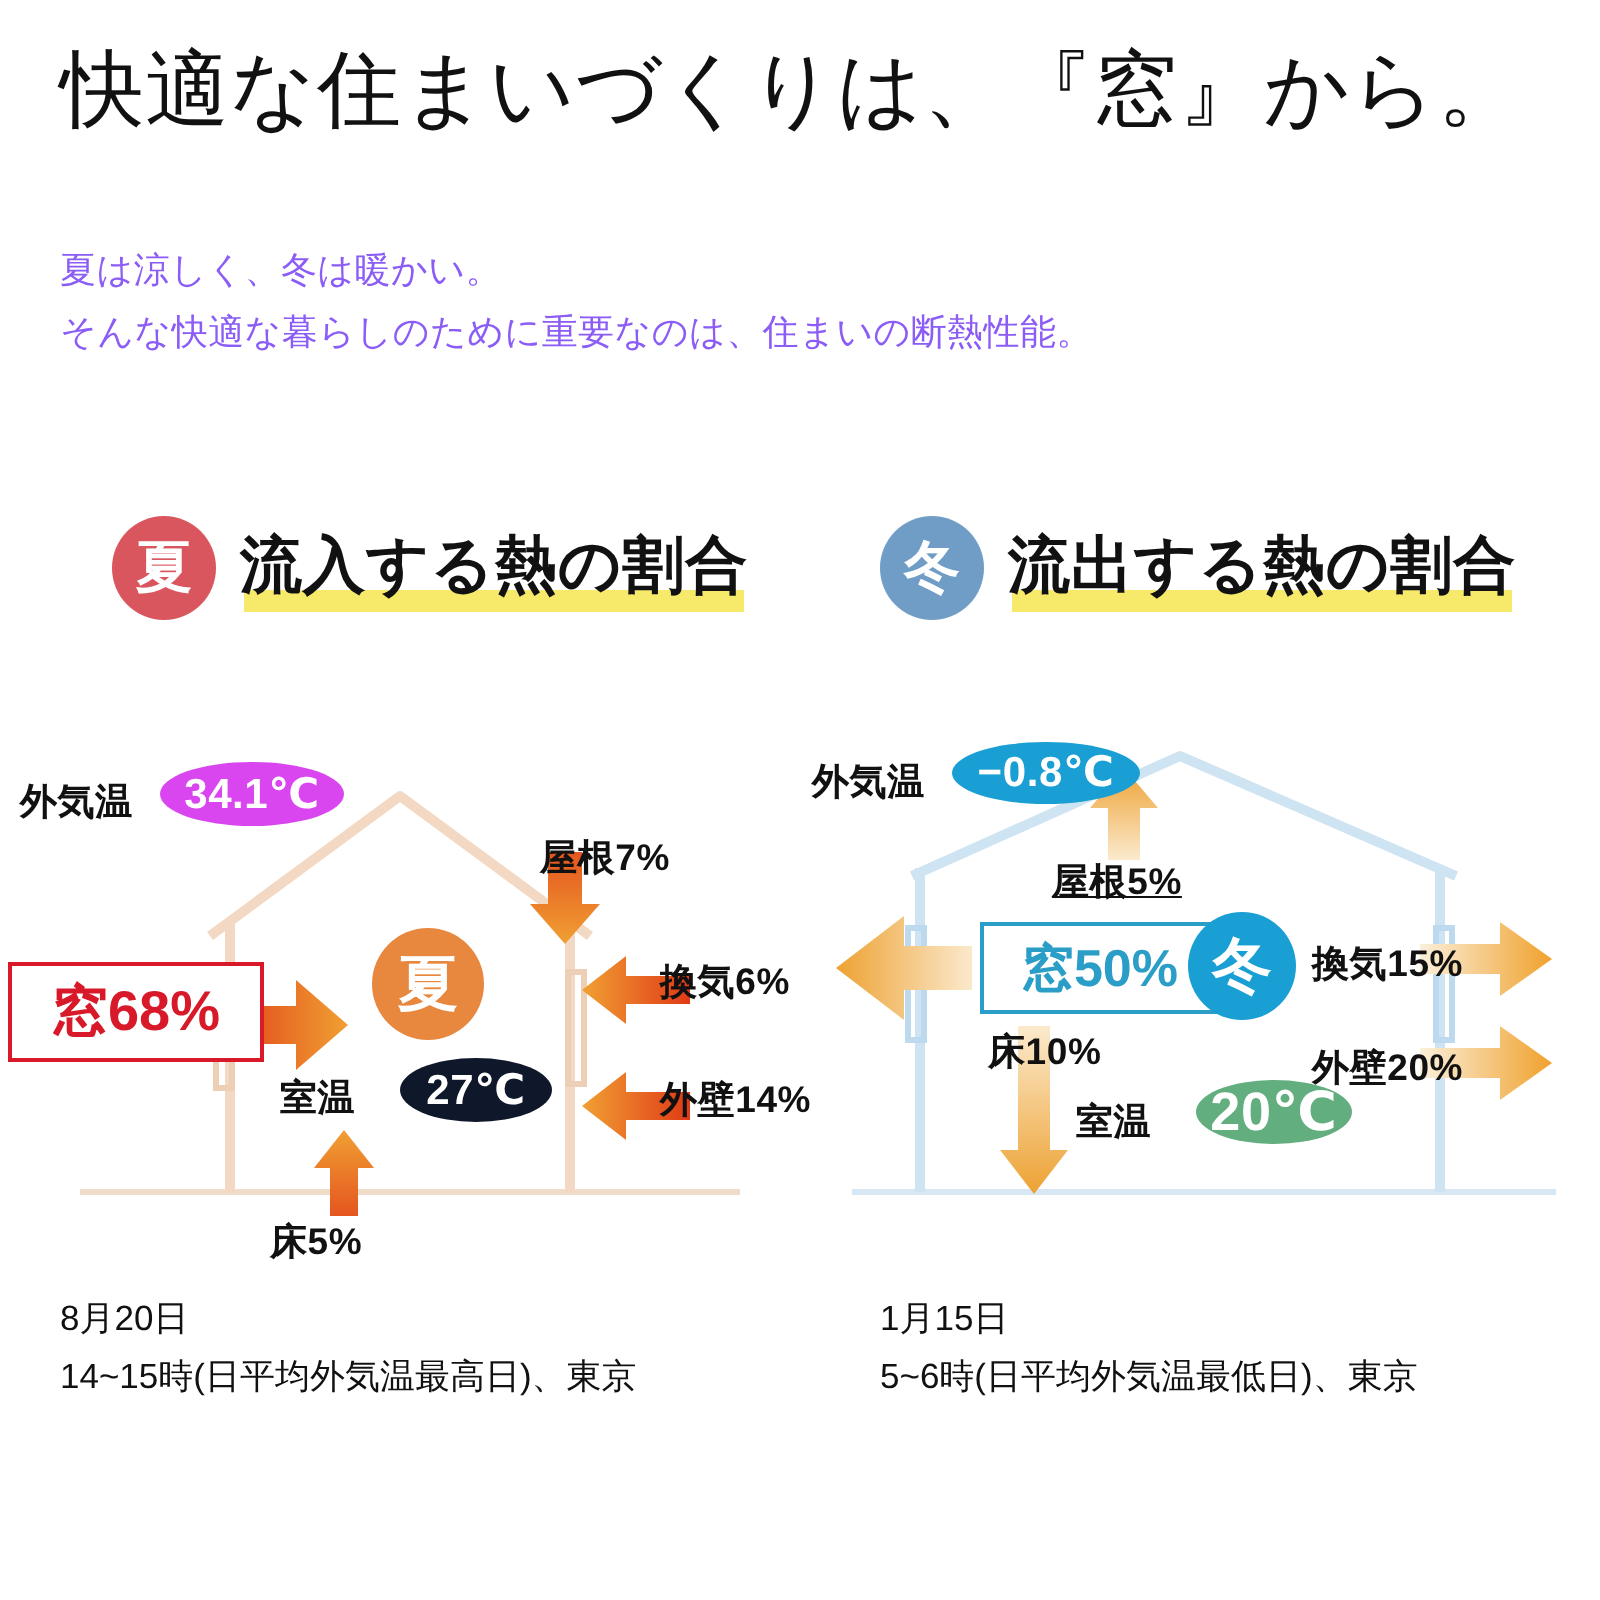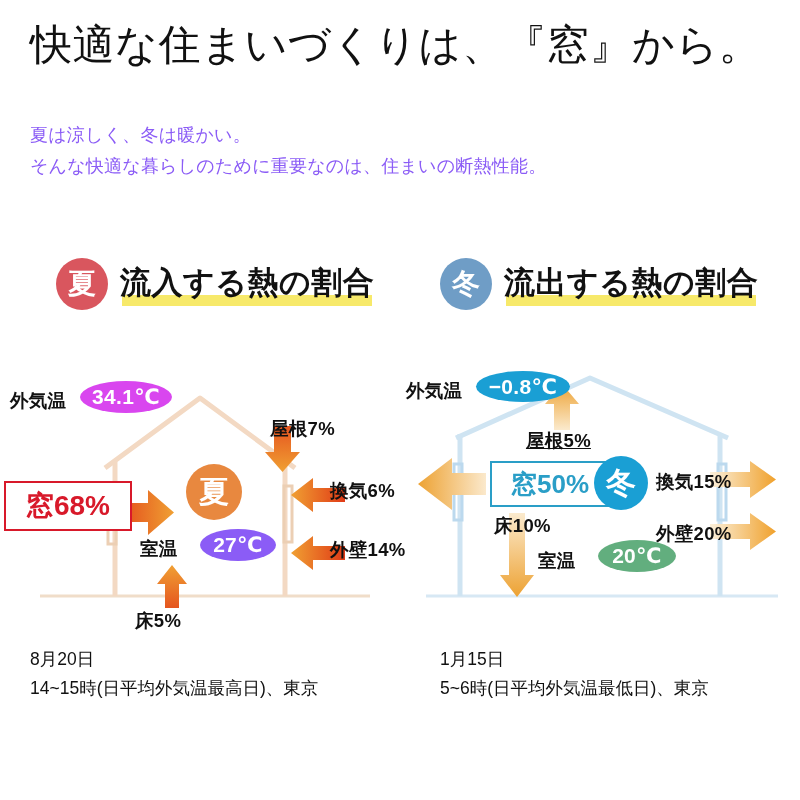--- a/index.html
+++ b/index.html
@@ -111,21 +111,21 @@
     align-items: center;
     justify-content: center;
     border-radius: 50%/50%;
     color: #ffffff;
     font-weight: 700;
     white-space: nowrap;
     letter-spacing: 0.3px;
   }
   .pill.temp-out-s { background: #d946ef; }
   .pill.temp-out-w { background: #1a9fd4; }
-  .pill.temp-in-s  { background: #8b5cf6; }
+  .pill.temp-in-s  { background: #0f172a; }
   .pill.temp-in-w  { background: #62ae7e; }
 
   .season-circle {
     position: absolute;
     border-radius: 50%;
     display: flex; align-items: center; justify-content: center;
     color: #fff;
     font-weight: 700;
   }
   .season-circle.summer { background: #e8883f; }
@@ -292,21 +292,21 @@
     <div class="keybox winter" style="left:92px; top:93px; width:116px; height:42px;">窓50%</div>
 
     <div class="season-circle winter" style="left:196px; top:88px; width:54px; height:54px; font-size:30px;">冬</div>
 
     <div class="lbl" style="left:258px; top:101px;">換気15%</div>
     <div class="lbl" style="left:258px; top:153px;">外壁20%</div>
 
     <div class="lbl" style="left:96px; top:145px;">床10%</div>
 
     <div class="lbl" style="left:140px; top:180px;">室温</div>
-    <div class="pill temp-in-w" style="left:200px; top:172px; width:78px; height:32px; font-size:21px;">20℃</div>
+    <div class="pill temp-in-w" style="left:200px; top:172px; width:78px; height:32px; font-size:27px;">20℃</div>
   </div>
 
   <div class="caption summer">
     <div>8月20日</div>
     <div>14~15時(日平均外気温最高日)、東京</div>
   </div>
 
   <div class="caption winter">
     <div>1月15日</div>
     <div>5~6時(日平均外気温最低日)、東京</div>

